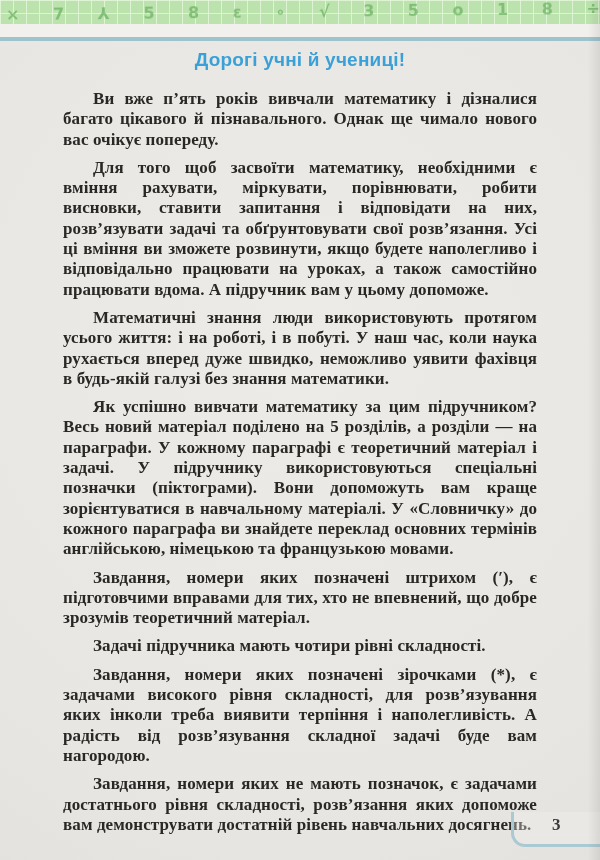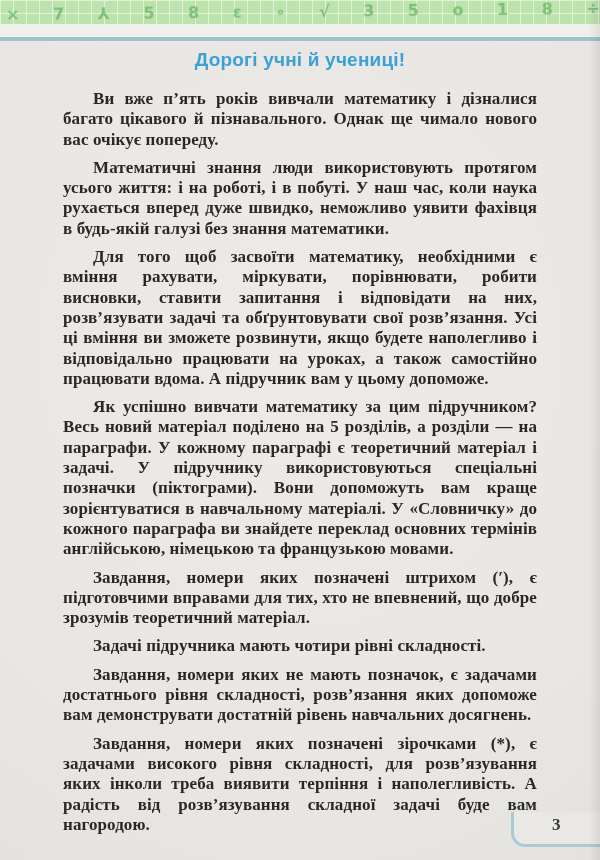--- a/index.html
+++ b/index.html
@@ -90,26 +90,26 @@
   <div class="decor-band">
     <span class="glyphs">× 7 ⅄ 5 8 ε ∘ √ 3 5 o 1 8 ÷ 0 ν 2 ·</span>
   </div>
   <div class="band-gap"></div>
   <div class="rule"></div>
 
   <h1 class="title">Дорогі учні й учениці!</h1>
 
   <main class="content">
       <p class="para">Ви вже п’ять років вивчали математику і дізналися багато цікавого й пізнавального. Однак ще чимало нового вас очікує попереду.</p>
+      <p class="para">Для того щоб засвоїти математику, необхідними є вміння рахувати, міркувати, порівнювати, робити висновки, ставити запитання і відповідати на них, розв’язувати задачі та обґрунтовувати свої розв’язання. Усі ці вміння ви зможете розвинути, якщо будете наполегливо і відповідально працювати на уроках, а також самостійно працювати вдома. А підручник вам у цьому допоможе.</p>
       <p class="para">Математичні знання люди використовують протягом усього життя: і на роботі, і в побуті. У наш час, коли наука рухається вперед дуже швидко, неможливо уявити фахівця в будь-якій галузі без знання математики.</p>
-      <p class="para">Для того щоб засвоїти математику, необхідними є вміння рахувати, міркувати, порівнювати, робити висновки, ставити запитання і відповідати на них, розв’язувати задачі та обґрунтовувати свої розв’язання. Усі ці вміння ви зможете розвинути, якщо будете наполегливо і відповідально працювати на уроках, а також самостійно працювати вдома. А підручник вам у цьому допоможе.</p>
       <p class="para">Як успішно вивчати математику за цим підручником? Весь новий матеріал поділено на 5 розділів, а розділи — на параграфи. У кожному параграфі є теоретичний матеріал і задачі. У підручнику використовуються спеціальні позначки (піктограми). Вони допоможуть вам краще зорієнтуватися в навчальному матеріалі. У «Словничку» до кожного параграфа ви знайдете переклад основних термінів англійською, німецькою та французькою мовами.</p>
       <p class="para">Завдання, номери яких позначені штрихом (′), є підготовчими вправами для тих, хто не впевнений, що добре зрозумів теоретичний матеріал.</p>
       <p class="para">Задачі підручника мають чотири рівні складності.</p>
+      <p class="para">Завдання, номери яких позначені зірочками (*), є задачами високого рівня складності, для розв’язування яких інколи треба виявити терпіння і наполегливість. А радість від розв’язування складної задачі буде вам нагородою.</p>
       <p class="para">Завдання, номери яких не мають позначок, є задачами достатнього рівня складності, розв’язання яких допоможе вам демонструвати достатній рівень навчальних досягнень.</p>
-      <p class="para">Завдання, номери яких позначені зірочками (*), є задачами високого рівня складності, для розв’язування яких інколи треба виявити терпіння і наполегливість. А радість від розв’язування складної задачі буде вам нагородою.</p>
     </main>
 
   <div class="page-tab">
     <span class="page-num">3</span>
   </div>
 
 </div>
 
 </body></html>

